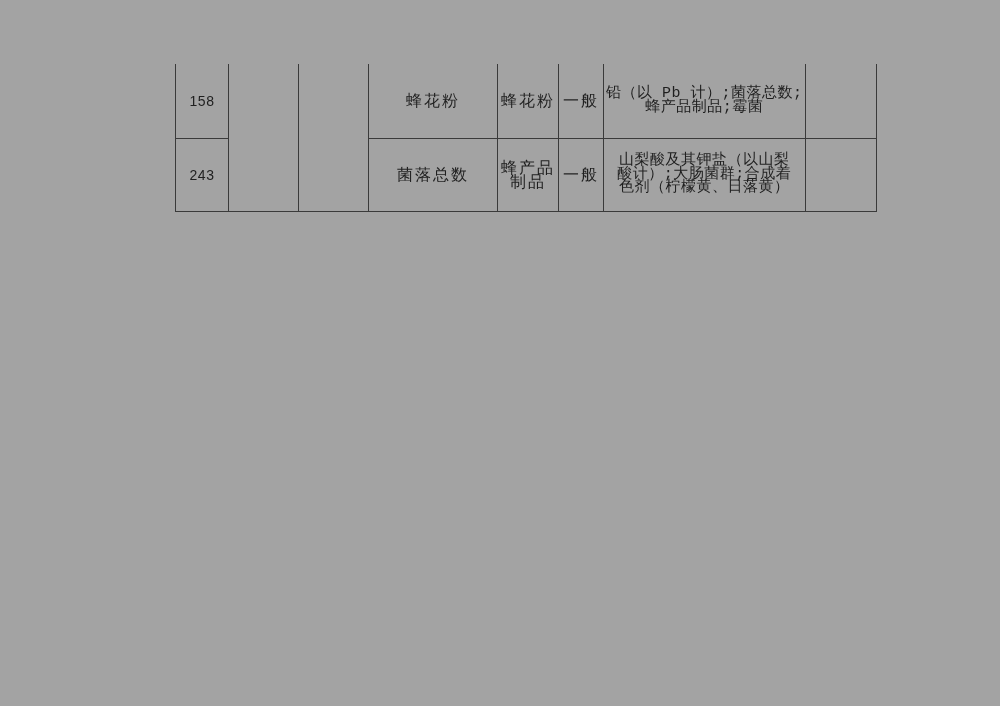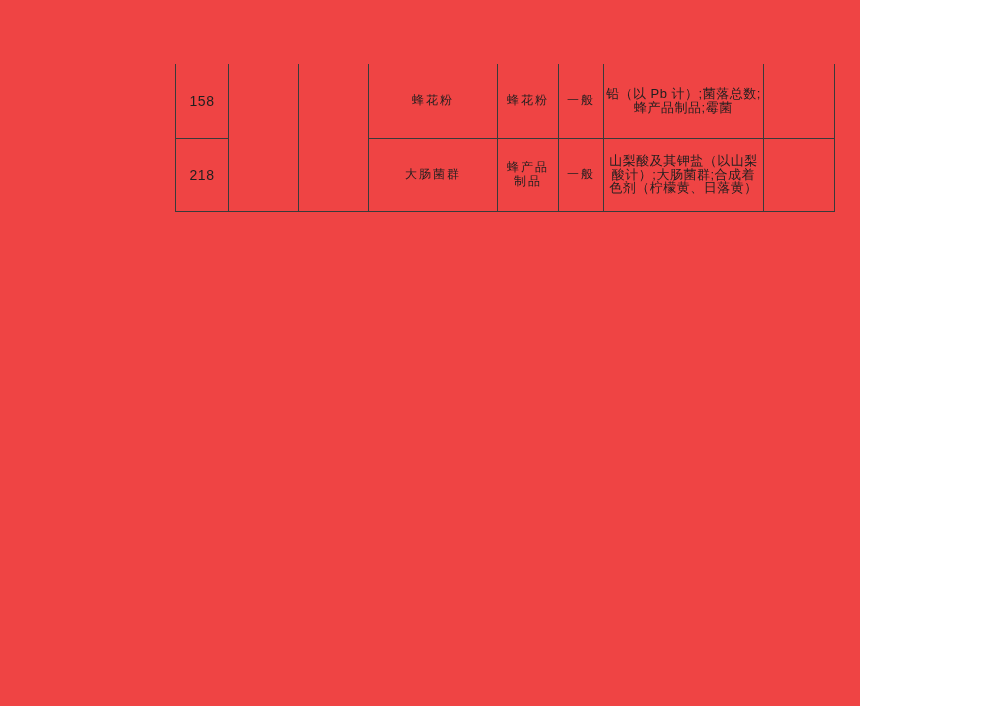--- a/index.html
+++ b/index.html
@@ -6,23 +6,23 @@
     margin: 0;
     padding: 0;
     width: 1000px;
     height: 706px;
     background: #ffffff;
     overflow: hidden;
     font-family: "Liberation Serif", serif;
   }
   .page {
     position: relative;
-    width: 860px;
+    width: 1000px;
     height: 706px;
-    background: #ef4444;
+    background: #a3a3a3;
   }
   table.doc-table {
     position: absolute;
     left: 175px;
     top: 64px;
     border-collapse: collapse;
     table-layout: fixed;
   }
   table.doc-table td {
     border: 1.5px solid #3a3a3a;
@@ -45,28 +45,28 @@
   col.c6 { width: 45px; }
   col.c7 { width: 150px; }
   col.c8 { width: 71px; }
 
   td.num {
     font-family: "Liberation Sans", sans-serif;
     font-size: 14px;
     letter-spacing: 0.5px;
   }
   td.cjk {
-    font-family: Liberation Mono, monospace;
-    font-size: 12px;
+    font-family: Liberation Serif, serif;
+    font-size: 16px;
     letter-spacing: 2px;
     line-height: 14px;
   }
   td.items {
-    font-family: Liberation Sans, sans-serif;
-    font-size: 13px;
+    font-family: Liberation Mono, monospace;
+    font-size: 15px;
     letter-spacing: 0.5px;
     line-height: 13.5px;
   }
   td.items .line, td.cjk .line { white-space: nowrap; }
 </style>
 </head>
 <body>
 
 <div class="page">
 
@@ -91,22 +91,22 @@
           <div class="line">蜂花粉</div>
         </td>
         <td class="cjk">一般</td>
         <td class="items">
           <div class="line">铅（以 Pb 计）;菌落总数;</div>
           <div class="line">蜂产品制品;霉菌</div>
         </td>
         <td></td>
       </tr>
       <tr class="r2">
-        <td class="num">218</td>
-        <td class="cjk">大肠菌群</td>
+        <td class="num">243</td>
+        <td class="cjk">菌落总数</td>
         <td class="cjk">
           <div class="line">蜂产品</div>
           <div class="line">制品</div>
         </td>
         <td class="cjk">一般</td>
         <td class="items">
           <div class="line">山梨酸及其钾盐（以山梨</div>
           <div class="line">酸计）;大肠菌群;合成着</div>
           <div class="line">色剂（柠檬黄、日落黄）</div>
         </td>

